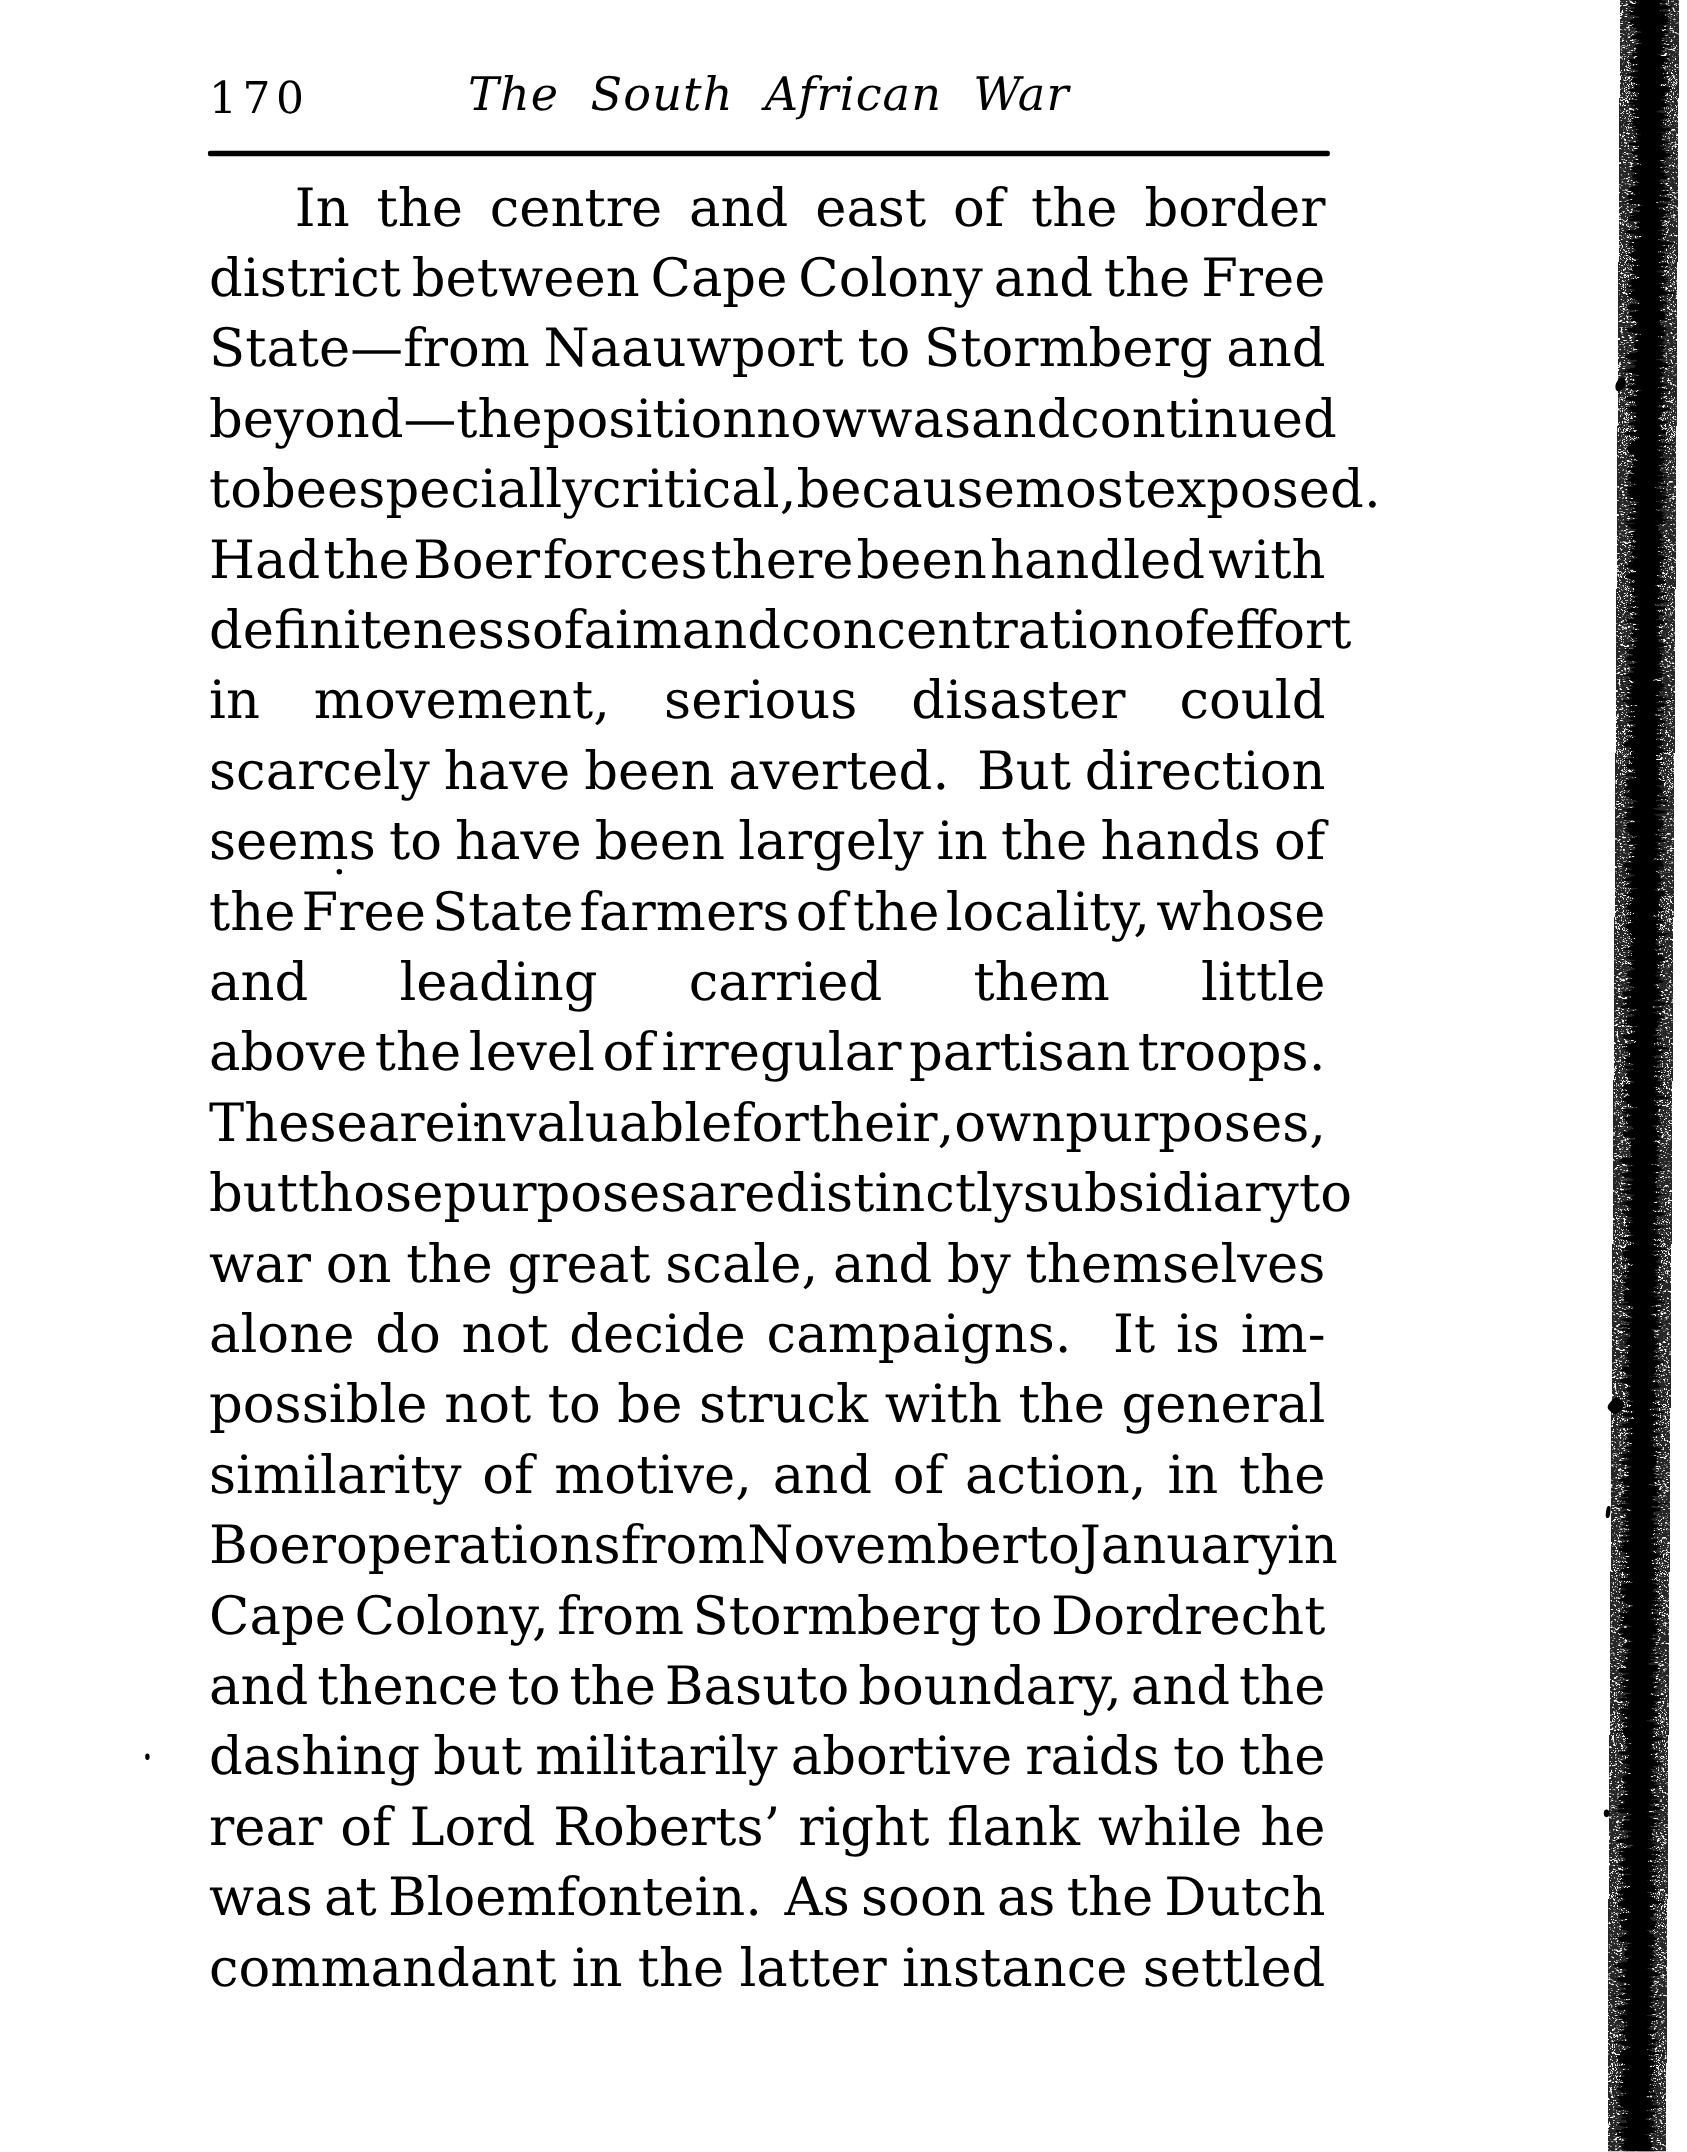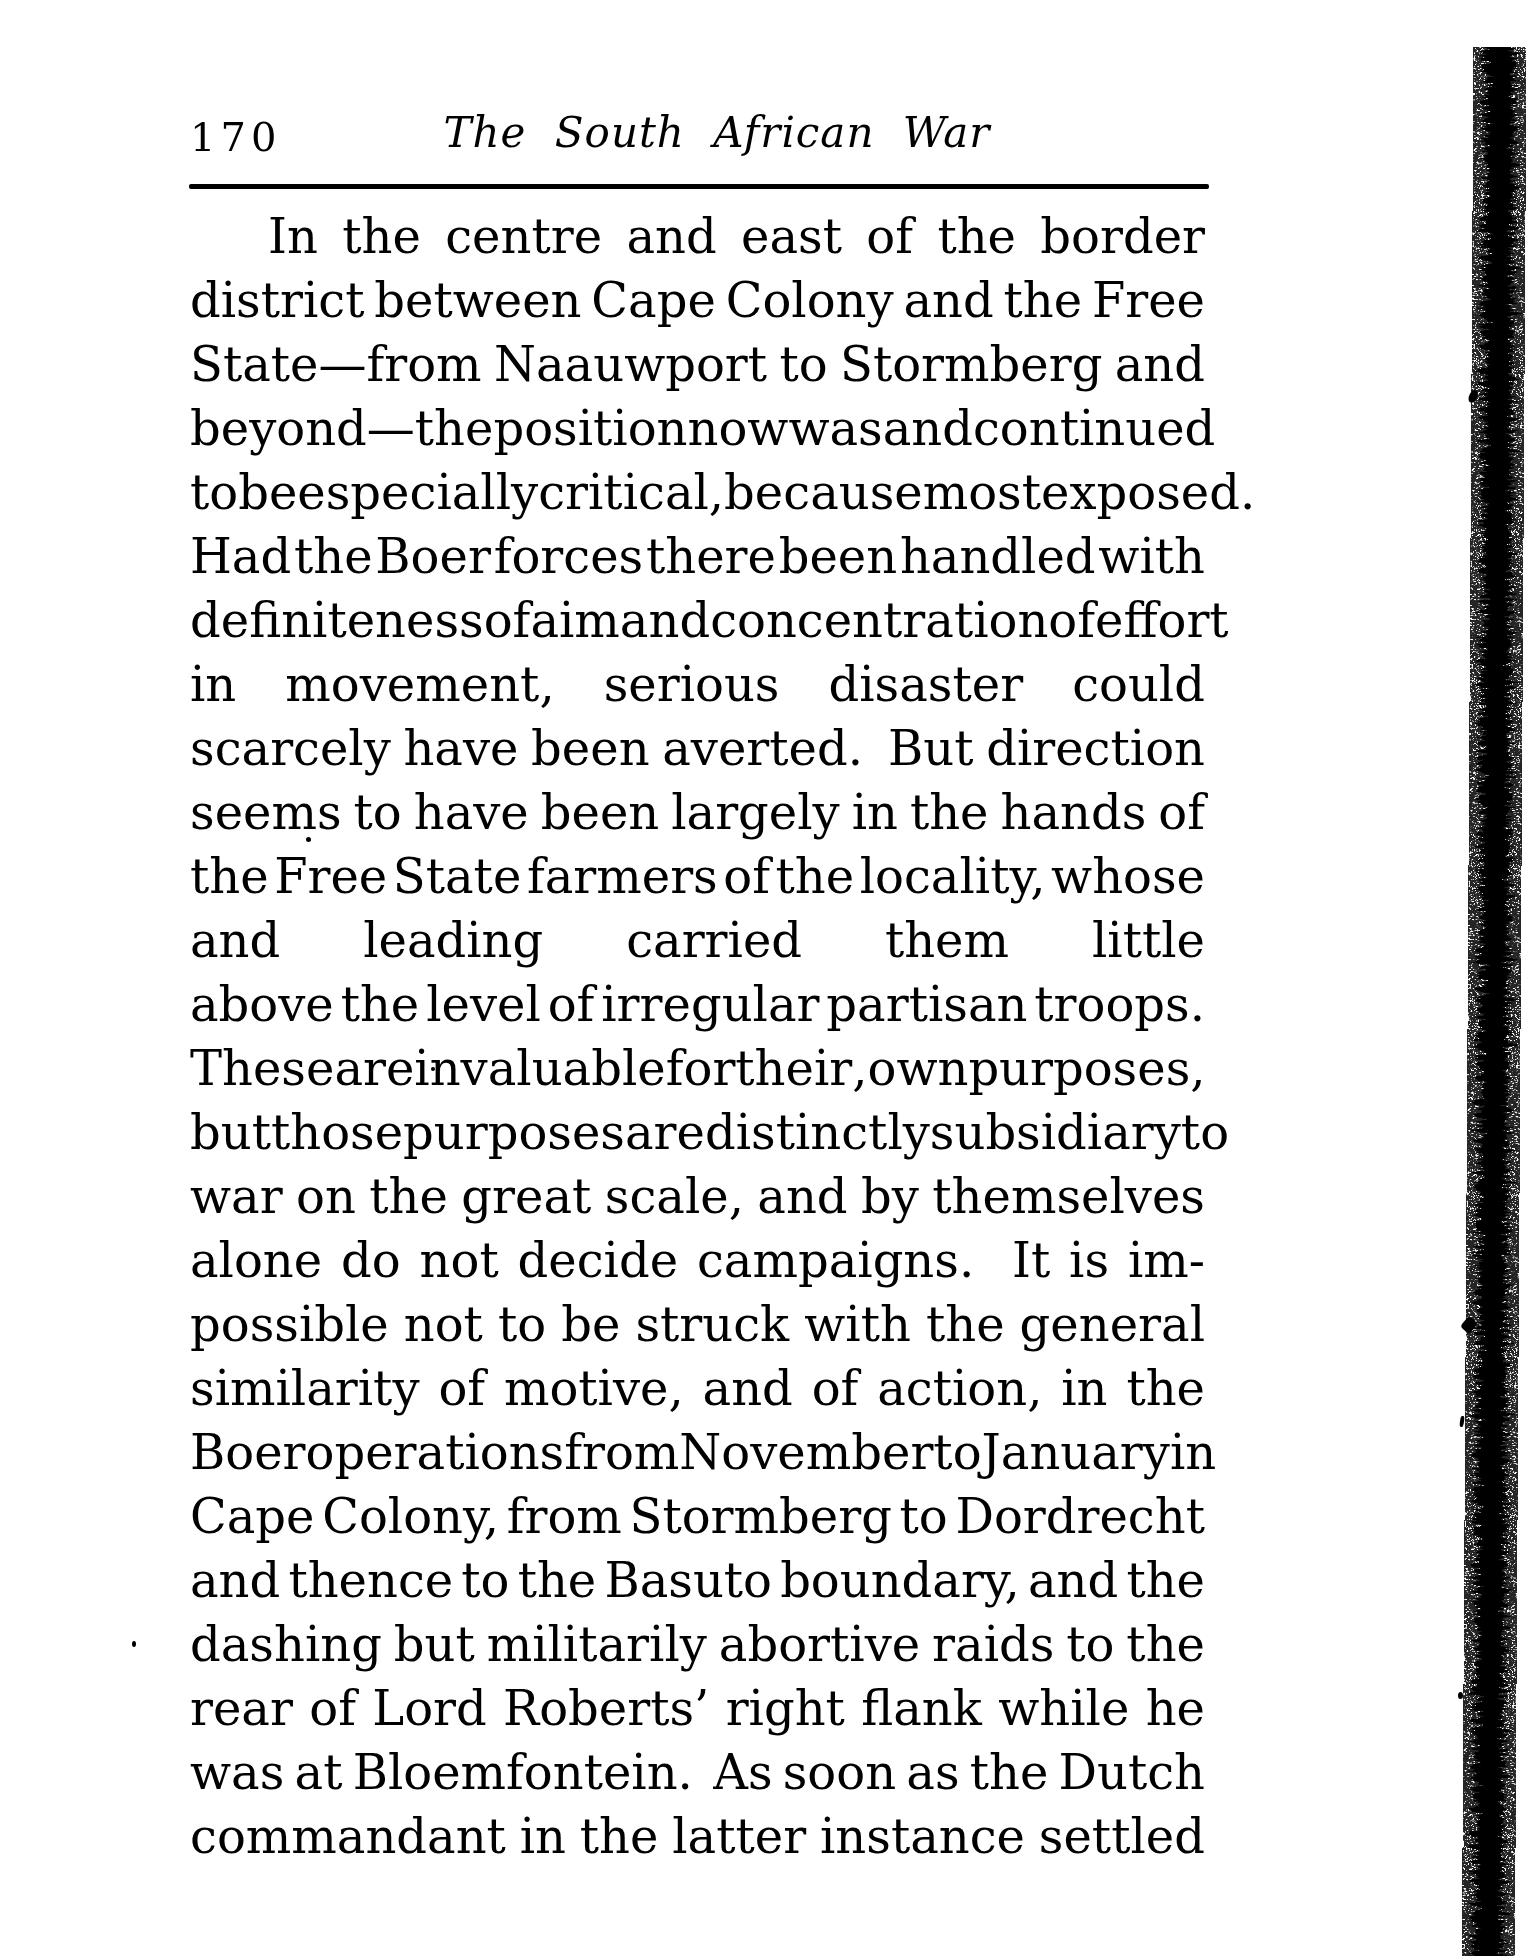--- a/index.html
+++ b/index.html
@@ -4,28 +4,28 @@
 <style>
   html,body{margin:0;padding:0;}
   body{
     width:1534px;height:1956px;
     background:#ffffff;
     font-family:"DejaVu Serif", serif;
     color:#000;
     position:relative;
     overflow:hidden;
   }
-  .page{position:absolute;inset:0;overflow:hidden;margin-top:47px;}
+  .page{position:absolute;inset:0;overflow:hidden;}
 
   .page-number{
     position:absolute;left:190px;top:66px;
     font-size:40px;letter-spacing:5px;line-height:48px;
   }
   .running-title{
-    position:absolute;left:208px;top:60px;width:1018px;
+    position:absolute;left:190px;top:60px;width:1018px;
     text-align:center;
     font-style:italic;font-size:42px;line-height:52px;
     word-spacing:14px;letter-spacing:1px;
   }
   .header-rule{
     position:absolute;left:189px;top:137px;width:1020px;height:5px;
     background:#000;border-radius:2px;
   }
 
   .body-text{

